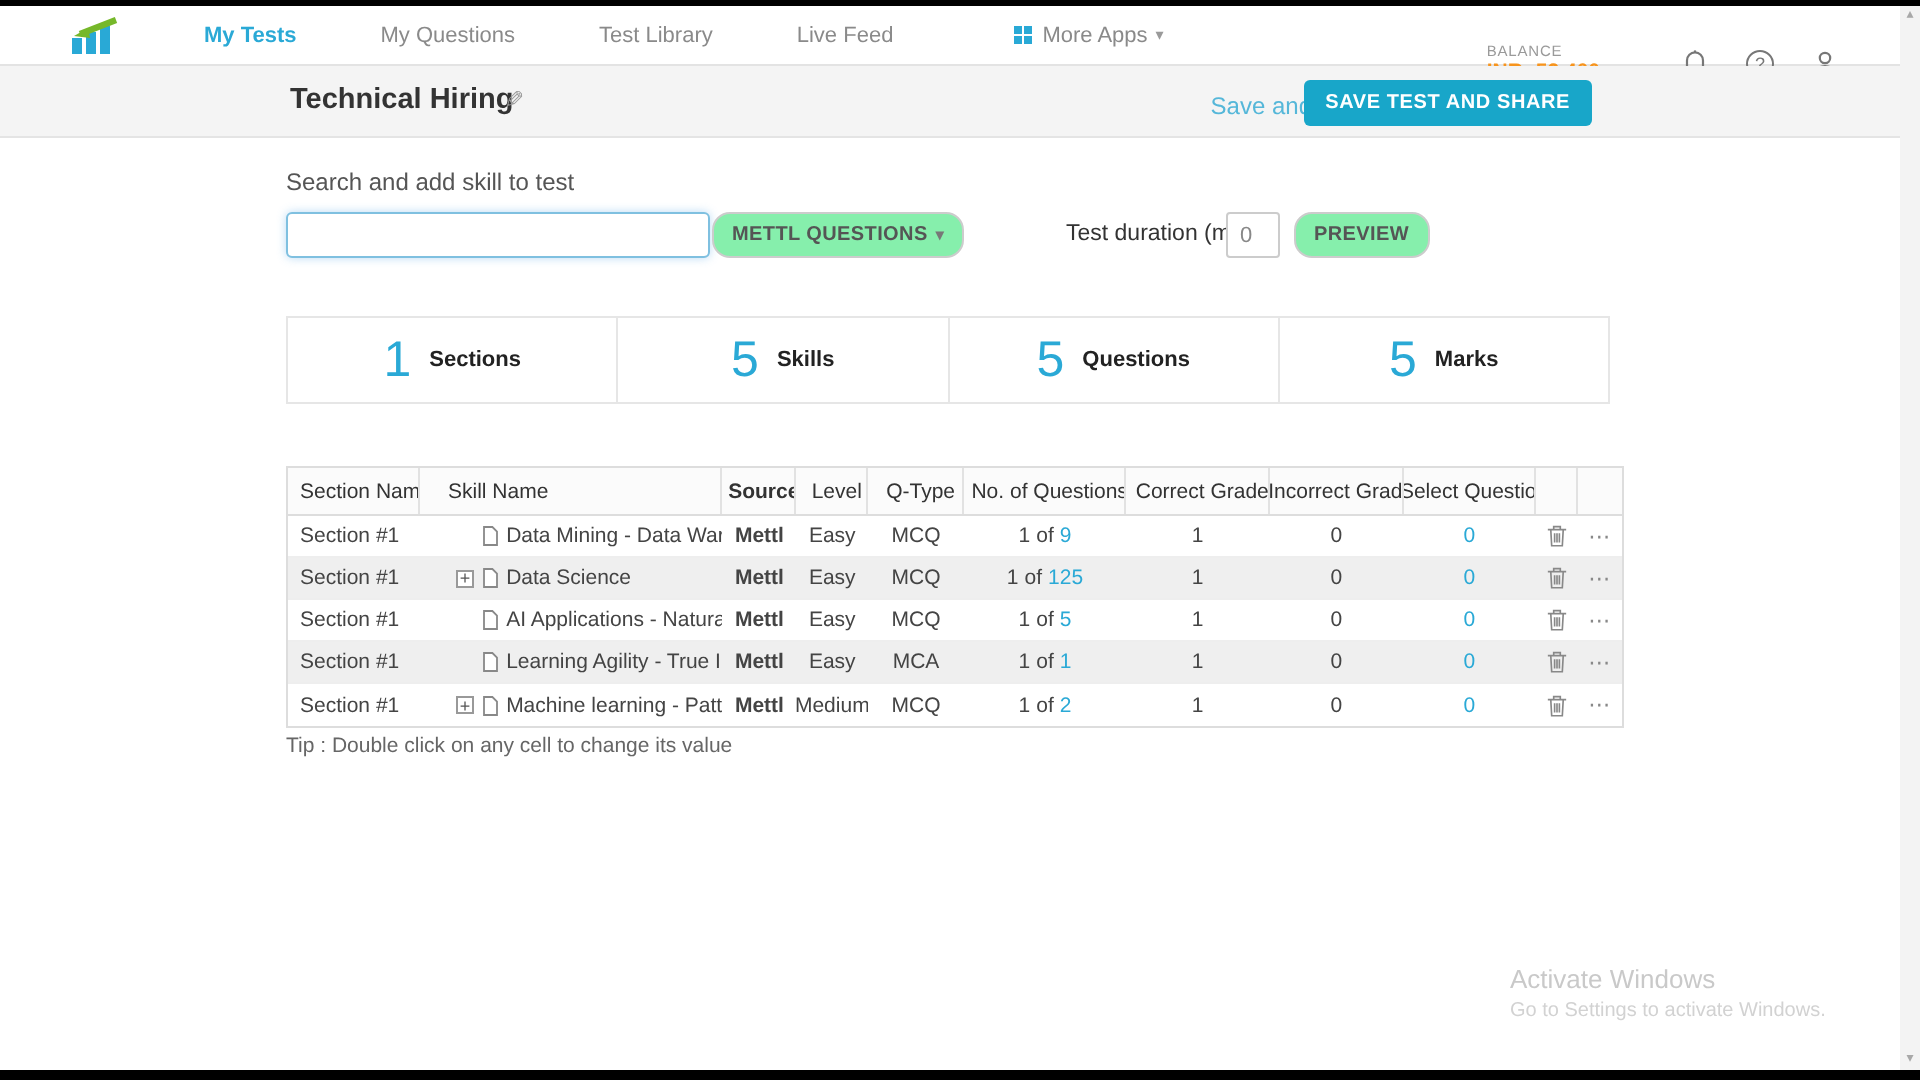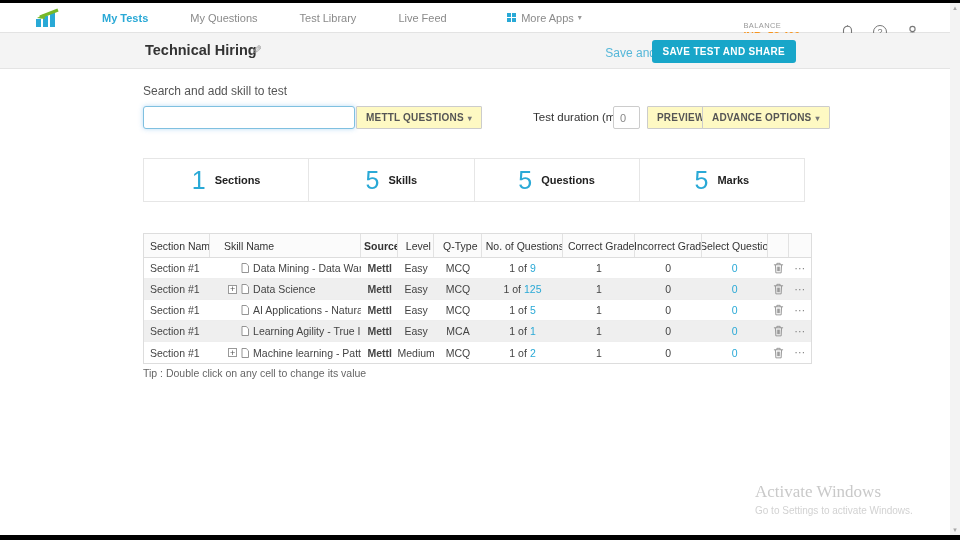--- a/index.html
+++ b/index.html
@@ -38,21 +38,21 @@
   #save-share { position:absolute; right:154px; top:7px; height:23px; padding:0 11px;
                 background:#18a6c9; color:#fff; border:none; border-radius:3px;
                 font-size:10px; font-weight:bold; letter-spacing:.3px; cursor:pointer;
                 font-family:"Liberation Sans", sans-serif; }
 
   
   #search-label { position:absolute; left:143px; top:84px; font-size:12px; color:#555; }
   #search-input { position:absolute; left:143px; top:106px; width:212px; height:23px;
                   border:1px solid #7fc0e0; border-radius:3px; box-shadow:0 0 5px rgba(102,175,233,.45);
                   padding:0 6px; font-size:11px; outline:none; }
-  .btn { background:#fef9c3; border:1px solid #ccc; border-radius:1px; color:#555;
+  .btn { background:#86efac; border:1px solid #ccc; border-radius:9px; color:#555;
          font-size:10px; font-weight:bold; letter-spacing:.2px; cursor:pointer;
          font-family:"Liberation Sans", sans-serif; }
   #mettl-questions-btn { position:absolute; left:356px; top:106px; height:23px; padding:0 9px; }
   #duration-label { position:absolute; left:533px; top:111px; font-size:11.5px; color:#333; }
   #duration-input { position:absolute; left:613px; top:106px; width:27px; height:23px;
                     border:1px solid #ccc; border-radius:2px; text-align:left; padding-left:6px;
                     font-size:11px; color:#888; outline:none; }
   #preview-btn { position:absolute; left:647px; top:106px; height:23px; padding:0 9px; }
   #advance-btn { position:absolute; left:702px; top:106px; height:23px; padding:0 9px; }
   .caret { font-size:8px; color:#777; margin-left:4px; }
@@ -95,21 +95,21 @@
   .expand::before { content:'+'; }
   .docicon { margin-right:4px; display:flex; flex:0 0 auto; }
   .blue { color:#2aa9d6; }
   .oftext { margin:4px 3px; }
   .trash-btn { cursor:pointer; }
   .more-dots { color:#888; font-size:11px; letter-spacing:1px; cursor:pointer; }
   #table-tip { position:absolute; left:143px; top:367px; font-size:10.5px; color:#666; }
 
   
   #watermark { position:absolute; left:755px; top:482px; color:#c9c9c9; }
-  #watermark .wm1 { font-size:17px; font-weight:300;font-family:Liberation Serif, serif; }
+  #watermark .wm1 { font-size:13px; font-weight:300; }
   #watermark .wm2 { font-size:10px; color:#d2d2d2; margin-top:3px; }
 
   
   #scrollbar { position:absolute; right:0; top:3px; bottom:5px; width:10px; background:#f3f3f3;
                display:flex; flex-direction:column; justify-content:space-between; align-items:center; }
   #scrollbar span { font-size:7px; color:#a8a8a8; line-height:10px; }
 </style>
 </head>
 <body>
 
@@ -171,23 +171,20 @@
   </div>
 
   <div id="search-label">Search and add skill to test</div>
   <input id="search-input" type="text" value="" style="">
   <button id="mettl-questions-btn" class="btn">
     <span>METTL QUESTIONS</span><span class="caret">▾</span>
   </button>
   <div id="duration-label">Test duration (min)</div>
   <input id="duration-input" type="text" value="0" style="">
   <button id="preview-btn" class="btn">PREVIEW</button>
-  <button id="advance-btn" class="btn">
-    <span>ADVANCE OPTIONS</span><span class="caret">▾</span>
-  </button>
 
   <div id="stats">
     <div class="stat">
       <span class="stat-value">1</span>
       <span class="stat-label">Sections</span>
     </div>
     <div class="stat">
       <span class="stat-value">5</span>
       <span class="stat-label">Skills</span>
     </div>

